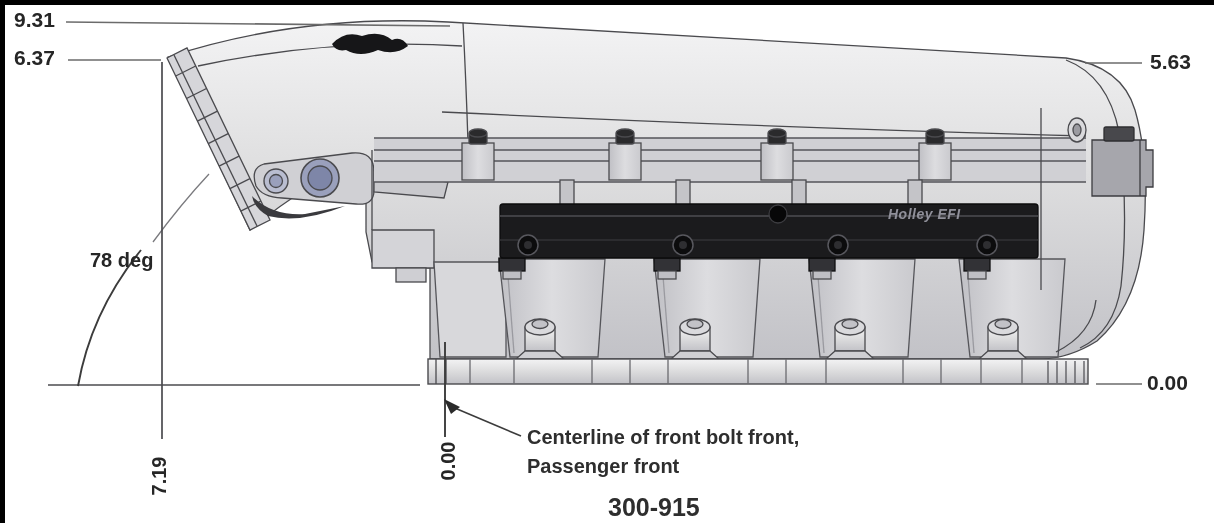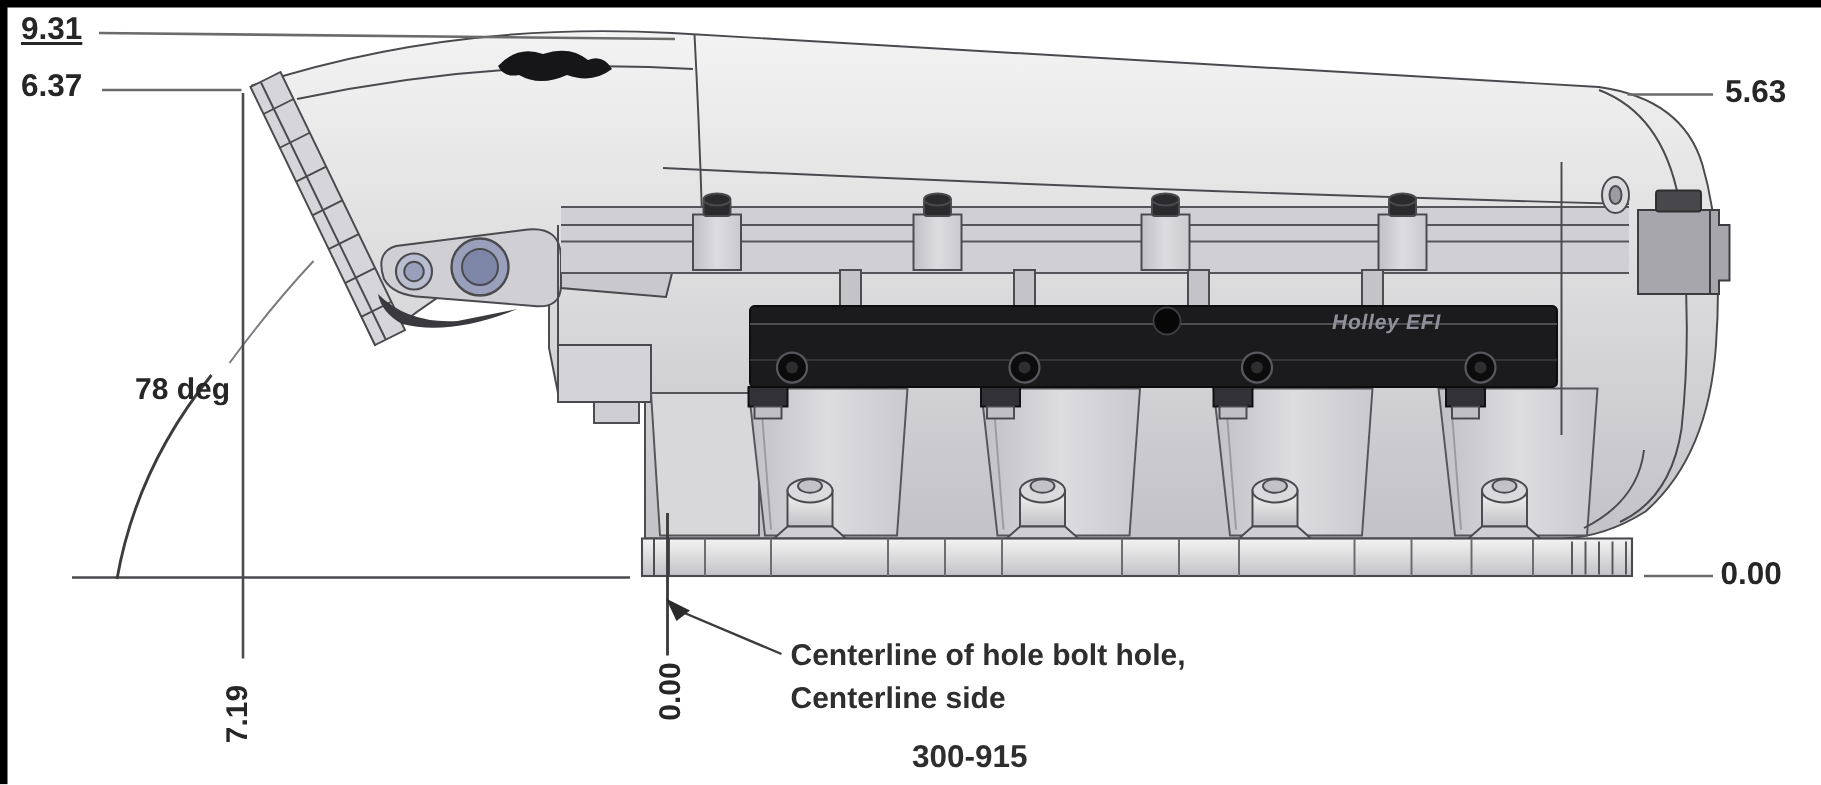--- a/index.html
+++ b/index.html
@@ -5,30 +5,30 @@
   html,body{margin:0;padding:0;background:#ffffff;}
   #stage{position:relative;width:1214px;height:523px;background:#ffffff;overflow:hidden;
          font-family:"Liberation Sans", sans-serif;}
   .letterbox{position:absolute;background:#000;}
   #lb-top{left:0;top:0;width:1214px;height:5px;}
   #lb-left{left:0;top:0;width:5px;height:523px;}
   svg{position:absolute;left:0;top:0;}
   .dim{position:absolute;color:#262626;font-weight:700;font-size:21px;white-space:nowrap;}
   .dim-rot{position:absolute;color:#262626;font-weight:700;font-size:20px;white-space:nowrap;
            transform:translate(-50%,-50%) rotate(-90deg);}
-  #dim-9-31{left:14px;top:8px;text-decoration:underline;}
+  #dim-9-31{left:14px;top:8px;}
   #dim-8-42{left:14px;top:46px;}
   #dim-8-31{left:1150px;top:50px;}
   #dim-0-00-right{left:1147px;top:371px;}
   #dim-65deg{left:90px;top:249px;font-size:20px;}
   #dim-7-19{left:159px;top:476px;}
   #dim-0-00-center{left:448px;top:461px;}
   #callout{position:absolute;left:527px;top:423px;color:#2e2e2e;font-weight:700;font-size:20px;
            line-height:29px;white-space:nowrap;}
-  #part-number{position:absolute;left:608px;top:493px;color:#2e2e2e;font-weight:700;font-size:21px;}
+  #part-number{position:absolute;left:608px;top:493px;color:#2e2e2e;font-weight:700;font-size:25px;}
 </style>
 </head>
 <body>
 
 <div id="stage">
 
   <svg width="1214" height="523" viewBox="0 0 1214 523">
     <defs>
       <linearGradient id="g1" x1="0" y1="0" x2="0" y2="1">
         <stop offset="0" stop-color="#f3f3f4"></stop>
@@ -244,21 +244,21 @@
 
   <div class="dim" id="dim-9-31">9.31</div>
   <div class="dim" id="dim-8-42">6.37</div>
   <div class="dim" id="dim-8-31">5.63</div>
   <div class="dim" id="dim-0-00-right">0.00</div>
   <div class="dim" id="dim-65deg">78 deg</div>
   <div class="dim-rot" id="dim-7-19">7.19</div>
   <div class="dim-rot" id="dim-0-00-center">0.00</div>
 
   <div id="callout">
-    <div>Centerline of hole bolt hole,</div>
-    <div>Centerline side</div>
+    <div>Centerline of front bolt front,</div>
+    <div>Passenger front</div>
   </div>
 
   <div id="part-number">300-915</div>
 
   <div class="letterbox" id="lb-top"></div>
   <div class="letterbox" id="lb-left"></div>
 </div>
 
 </body></html>

